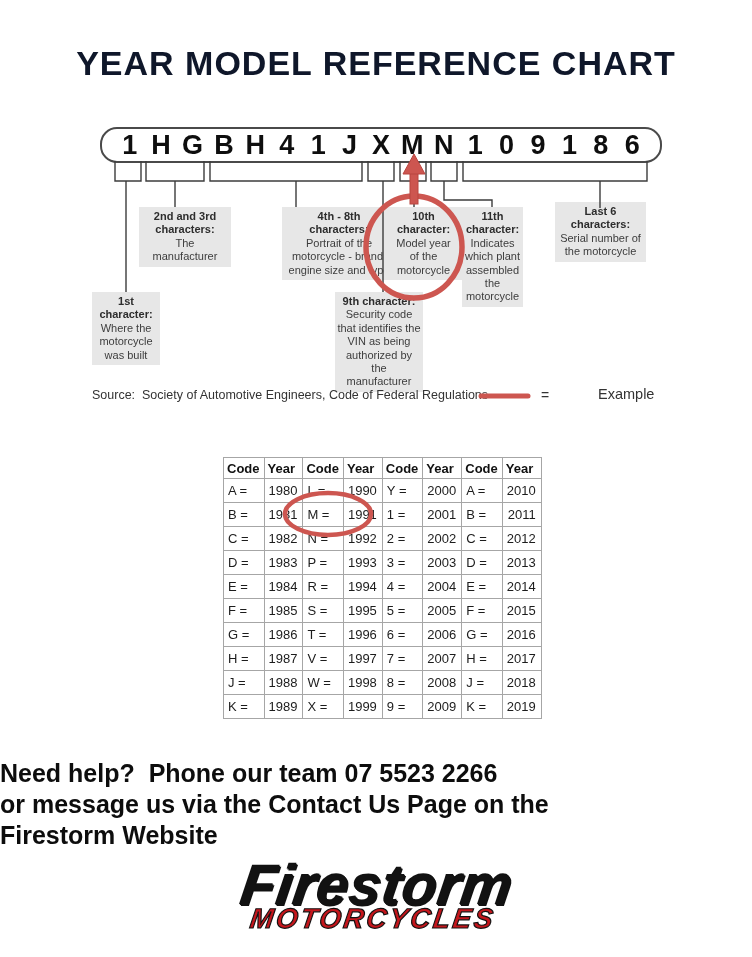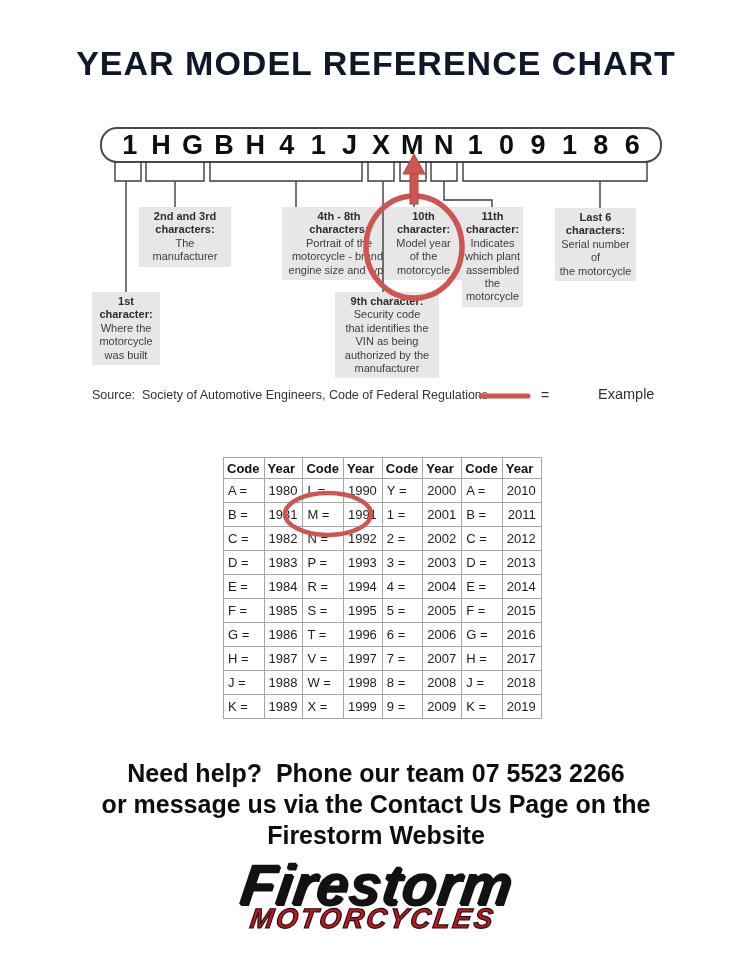--- a/index.html
+++ b/index.html
@@ -56,24 +56,24 @@
     padding: 3px 2px;
     font-size: 11px;
     line-height: 13.4px;
     color: #3d3d3d;
   }
   .co-title { display: block; white-space: pre-wrap; font-weight: bold; color: #2d2d2d; }
   .co-body  { display: block; white-space: pre-wrap; }
   .co1 { left: 92px;  top: 292px; width: 68px; }
   .co2 { left: 139px; top: 207px; width: 92px; }
   .co3 { left: 239px; top: 207px; width: 114px; margin-left: 43px; }
-  .co4 { left: 335px; top: 292px; width: 104px; }
+  .co4 { left: 335px; top: 292px; width: 88px; }
   .co5 { left: 384px; top: 207px; width: 79px; }
   .co6 { left: 462px; top: 207px; width: 61px; }
-  .co7 { left: 555px; top: 208px; width: 81px; }
+  .co7 { left: 555px; top: 202px; width: 91px; }
 
   
   .overlay {
     position: absolute;
     left: 0; top: 0;
     width: 752px; height: 957px;
     pointer-events: none;
     z-index: 10;
   }
 
@@ -124,21 +124,21 @@
   }
   .year-table td.code { text-align: left; }
   .year-table td.year { text-align: right; padding-right: 5px; }
   .col-code { width: 37px; }
   .col-year { width: 33px; }
 
   
   .help-text {
     position: absolute;
     left: 0; right: 0; top: 758px;
-    text-align: center;
+    text-align: left;
     font-size: 25px;
     font-weight: bold;
     line-height: 31px;
     color: #0d0d0d;
     white-space: pre-wrap;
   }
 
   
   .logo {
     position: absolute;

